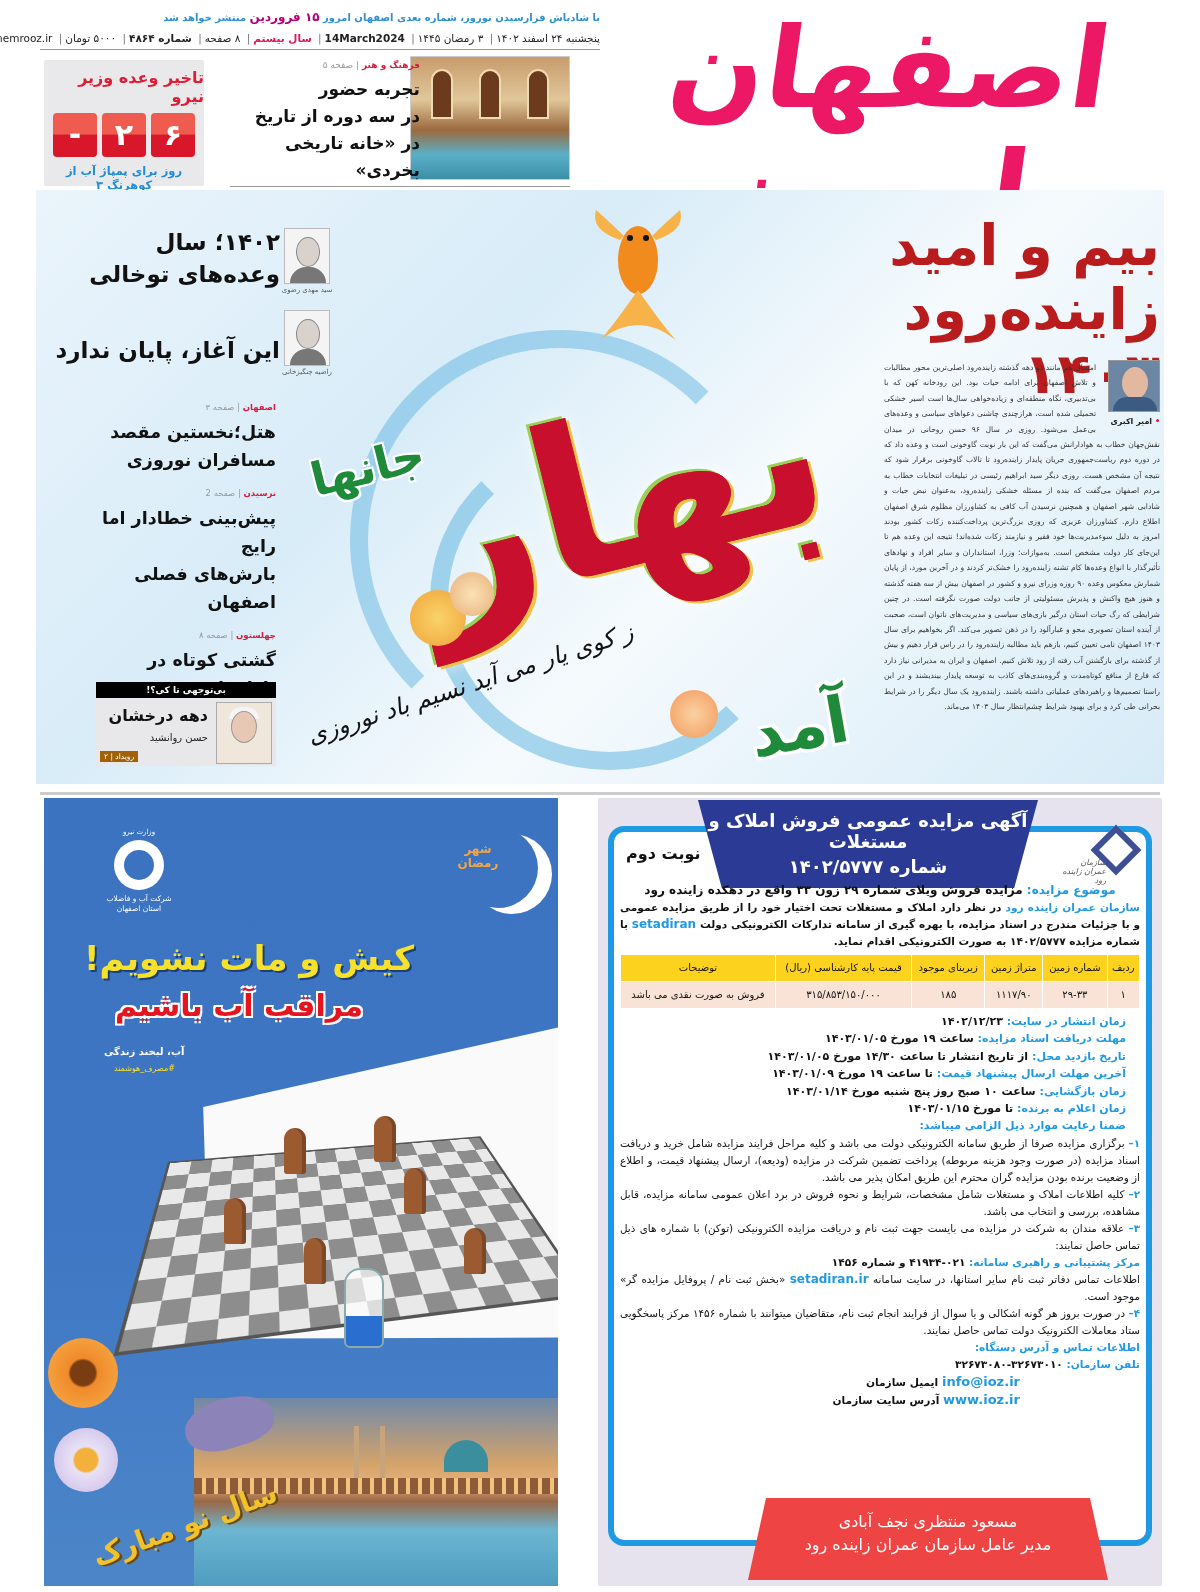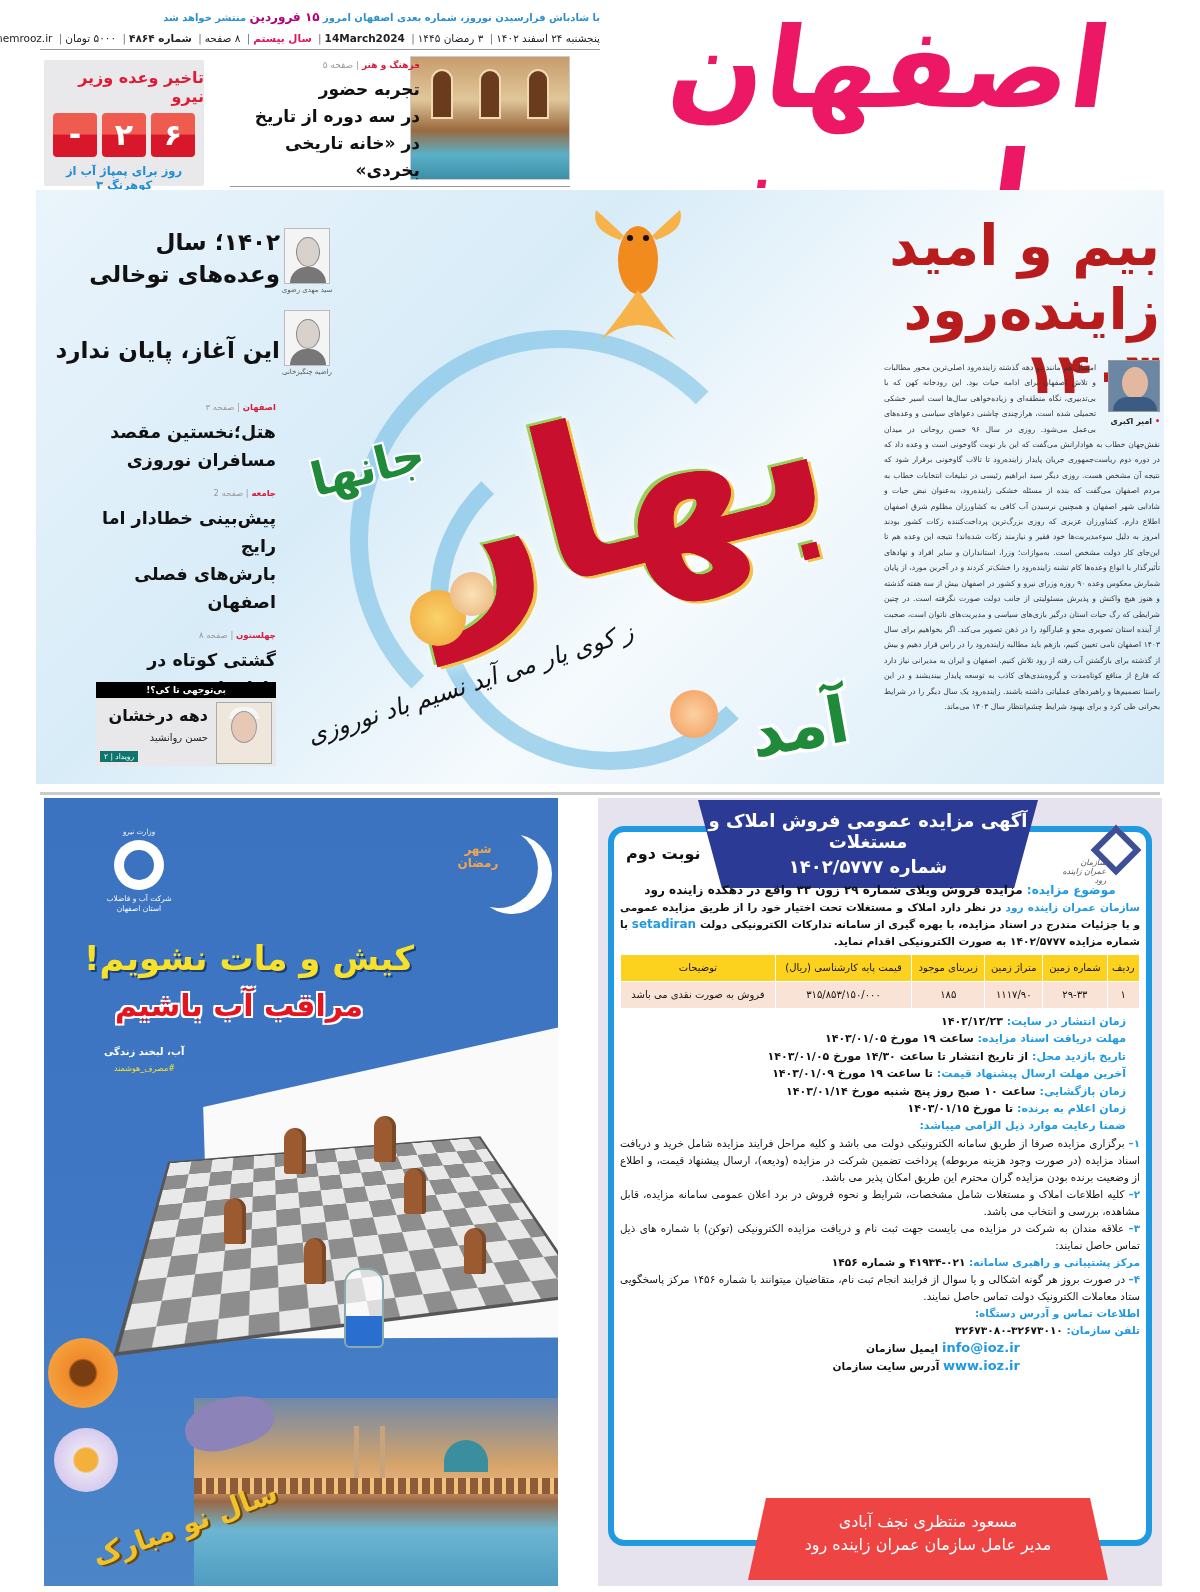--- a/index.html
+++ b/index.html
@@ -56,21 +56,21 @@
   .news-col { left: 96px; top: 402px; width: 180px; direction: rtl; text-align: right; }
   .news-item { margin-bottom: 14px; }
   .news-item .kicker { font-size: 8.5px; color: #999; }
   .news-item .kicker .k { color: #d81b3a; font-weight: bold; }
   .news-item .headline { font-size: 17.5px; font-weight: bold; line-height: 28px; color: #111; margin-top: 6px; }
 
   .profile-box { left: 96px; top: 682px; width: 180px; height: 84px; background: #e8e8ea; }
   .profile-box .bar { background: #000000; color: #fff; font-size: 9px; text-align: center; height: 16px; line-height: 16px; font-weight: bold; direction: rtl; }
   .profile-box .pname { position: absolute; right: 68px; top: 24px; font-size: 16px; font-weight: bold; direction: rtl; }
   .profile-box .pauthor { position: absolute; right: 68px; top: 50px; font-size: 10px; direction: rtl; color: #222; }
-  .profile-box .ptag { position: absolute; left: 4px; bottom: 4px; background: #0f766e; color: #fff; font-size: 7.5px; padding: 1px 4px; direction: rtl; }
+  .profile-box .ptag { position: absolute; left: 4px; bottom: 4px; background: #a16207; color: #fff; font-size: 7.5px; padding: 1px 4px; direction: rtl; }
   .profile-box .pphoto { position: absolute; right: 4px; top: 20px; width: 56px; height: 62px; background: #efe6dc; border: 1px solid #aaa; }
   .profile-box .pphoto .face { position: absolute; left: 14px; top: 8px; width: 26px; height: 32px; border-radius: 50%; background: #e6c8b4; border: 1px solid #999; }
   .profile-box .pphoto .hair { position: absolute; left: 12px; top: 4px; width: 30px; height: 12px; border-radius: 14px 14px 0 0; background: #f5f5f5; }
 
   
   .art { left: 290px; top: 190px; width: 590px; height: 594px; }
   .art .swoosh { position: absolute; border-radius: 50%; border: 18px solid rgba(88,176,222,0.55); }
   .art .red-callig {
     position: absolute; left: 120px; top: 200px; font-size: 210px; font-weight: bold;
     color: #c8102e; line-height: 1; direction: rtl;
@@ -257,21 +257,21 @@
 
 <div class="abs news-col">
   <div class="news-item">
     <div class="kicker"><span class="k">اصفهان</span> | <span>صفحه ۳</span></div>
     <div class="headline">
       <div>هتل؛نخستین مقصد</div>
       <div>مسافران نوروزی</div>
     </div>
   </div>
   <div class="news-item">
-    <div class="kicker"><span class="k">جامعه</span> | <span>صفحه 2</span></div>
+    <div class="kicker"><span class="k">نرسیدن</span> | <span>صفحه 2</span></div>
     <div class="headline">
       <div>پیش‌بینی خطادار اما رایج</div>
       <div>بارش‌های فصلی اصفهان</div>
     </div>
   </div>
   <div class="news-item">
     <div class="kicker"><span class="k">چهلستون</span> | <span>صفحه ۸</span></div>
     <div class="headline">
       <div>گشتی کوتاه در بازارهای</div>
       <div>میدان نقش‌جهان</div>
@@ -401,20 +401,25 @@
     </div>
 
     <div class="rule"><span class="n">۱–</span> <span>برگزاری مزایده صرفا از طریق سامانه الکترونیکی دولت می باشد و کلیه مراحل فرایند مزایده شامل خرید و دریافت اسناد مزایده (در صورت وجود هزینه مربوطه) پرداخت تضمین شرکت در مزایده (ودیعه)، ارسال پیشنهاد قیمت، و اطلاع از وضعیت برنده بودن مزایده گران محترم این طریق امکان پذیر می باشد.</span></div>
     <div class="rule"><span class="n">۲–</span> <span>کلیه اطلاعات املاک و مستغلات شامل مشخصات، شرایط و نحوه فروش در برد اعلان عمومی سامانه مزایده، قابل مشاهده، بررسی و انتخاب می باشد.</span></div>
     <div class="rule"><span class="n">۳–</span> <span>علاقه مندان به شرکت در مزایده می بایست جهت ثبت نام و دریافت مزایده الکترونیکی (توکن) با شماره های ذیل تماس حاصل نمایند:</span></div>
 
     <div class="contact">
       <span class="blue">مرکز پشتیبانی و راهبری سامانه:</span>
       <span>۰۲۱-۴۱۹۳۴ و شماره ۱۴۵۶</span>
     </div>
+    <div class="rule">
+      <span>اطلاعات تماس دفاتر ثبت نام سایر استانها، در سایت سامانه</span>
+      <span class="latin">setadiran.ir</span>
+      <span>«بخش ثبت نام / پروفایل مزایده گر» موجود است.</span>
+    </div>
     <div class="rule"><span class="n">۴–</span> <span>در صورت بروز هر گونه اشکالی و یا سوال از فرایند انجام ثبت نام، متقاضیان میتوانند با شماره ۱۴۵۶ مرکز پاسخگویی ستاد معاملات الکترونیک دولت تماس حاصل نمایند.</span></div>
 
     <div class="contact blue">اطلاعات تماس و آدرس دستگاه:</div>
     <div class="contact">
       <span class="blue">تلفن سازمان:</span>
       <span>۳۲۶۷۳۰۱۰-۳۲۶۷۳۰۸۰</span>
     </div>
     <div class="contact contact-line">
       <span class="web">info@ioz.ir</span>
       <span>ایمیل سازمان</span>

